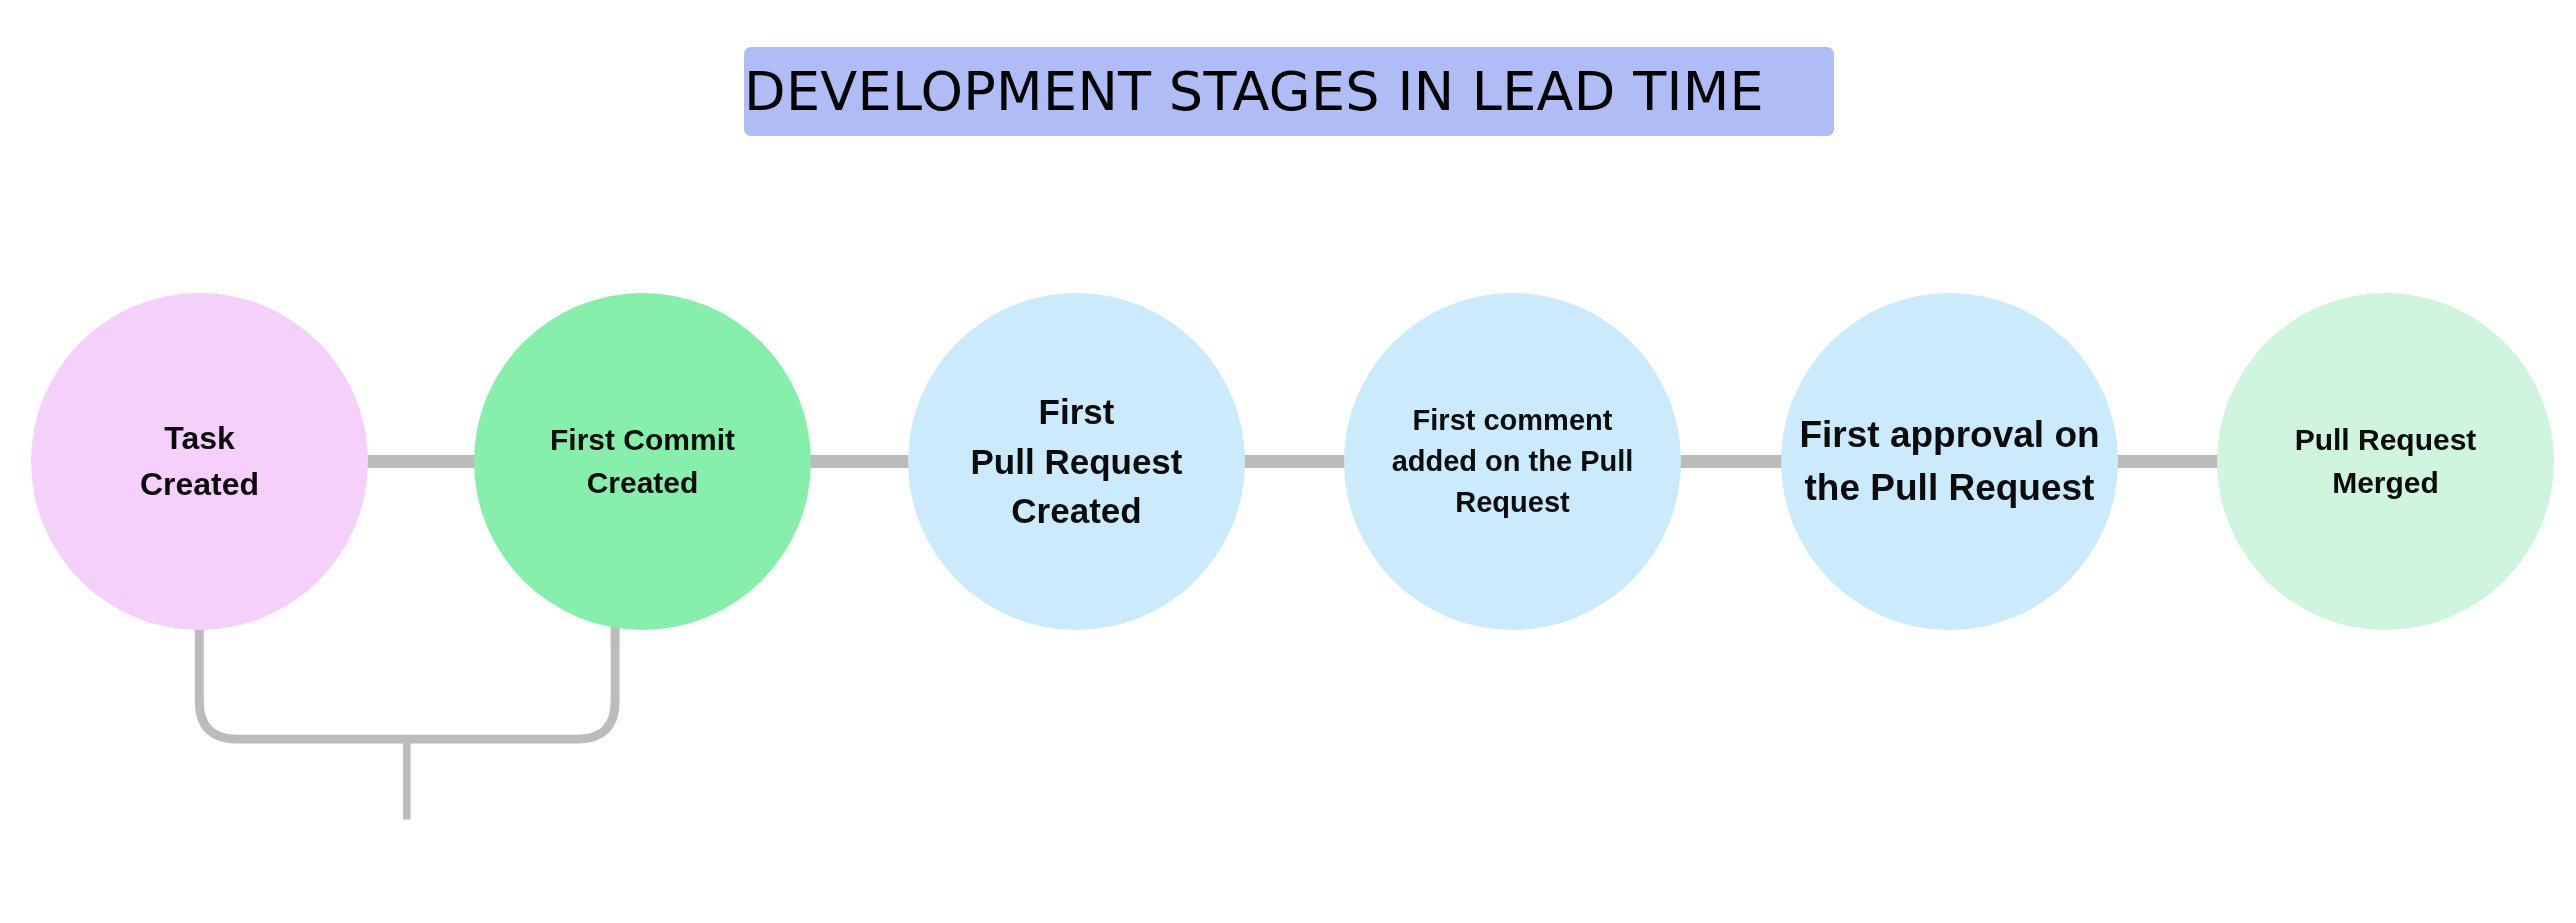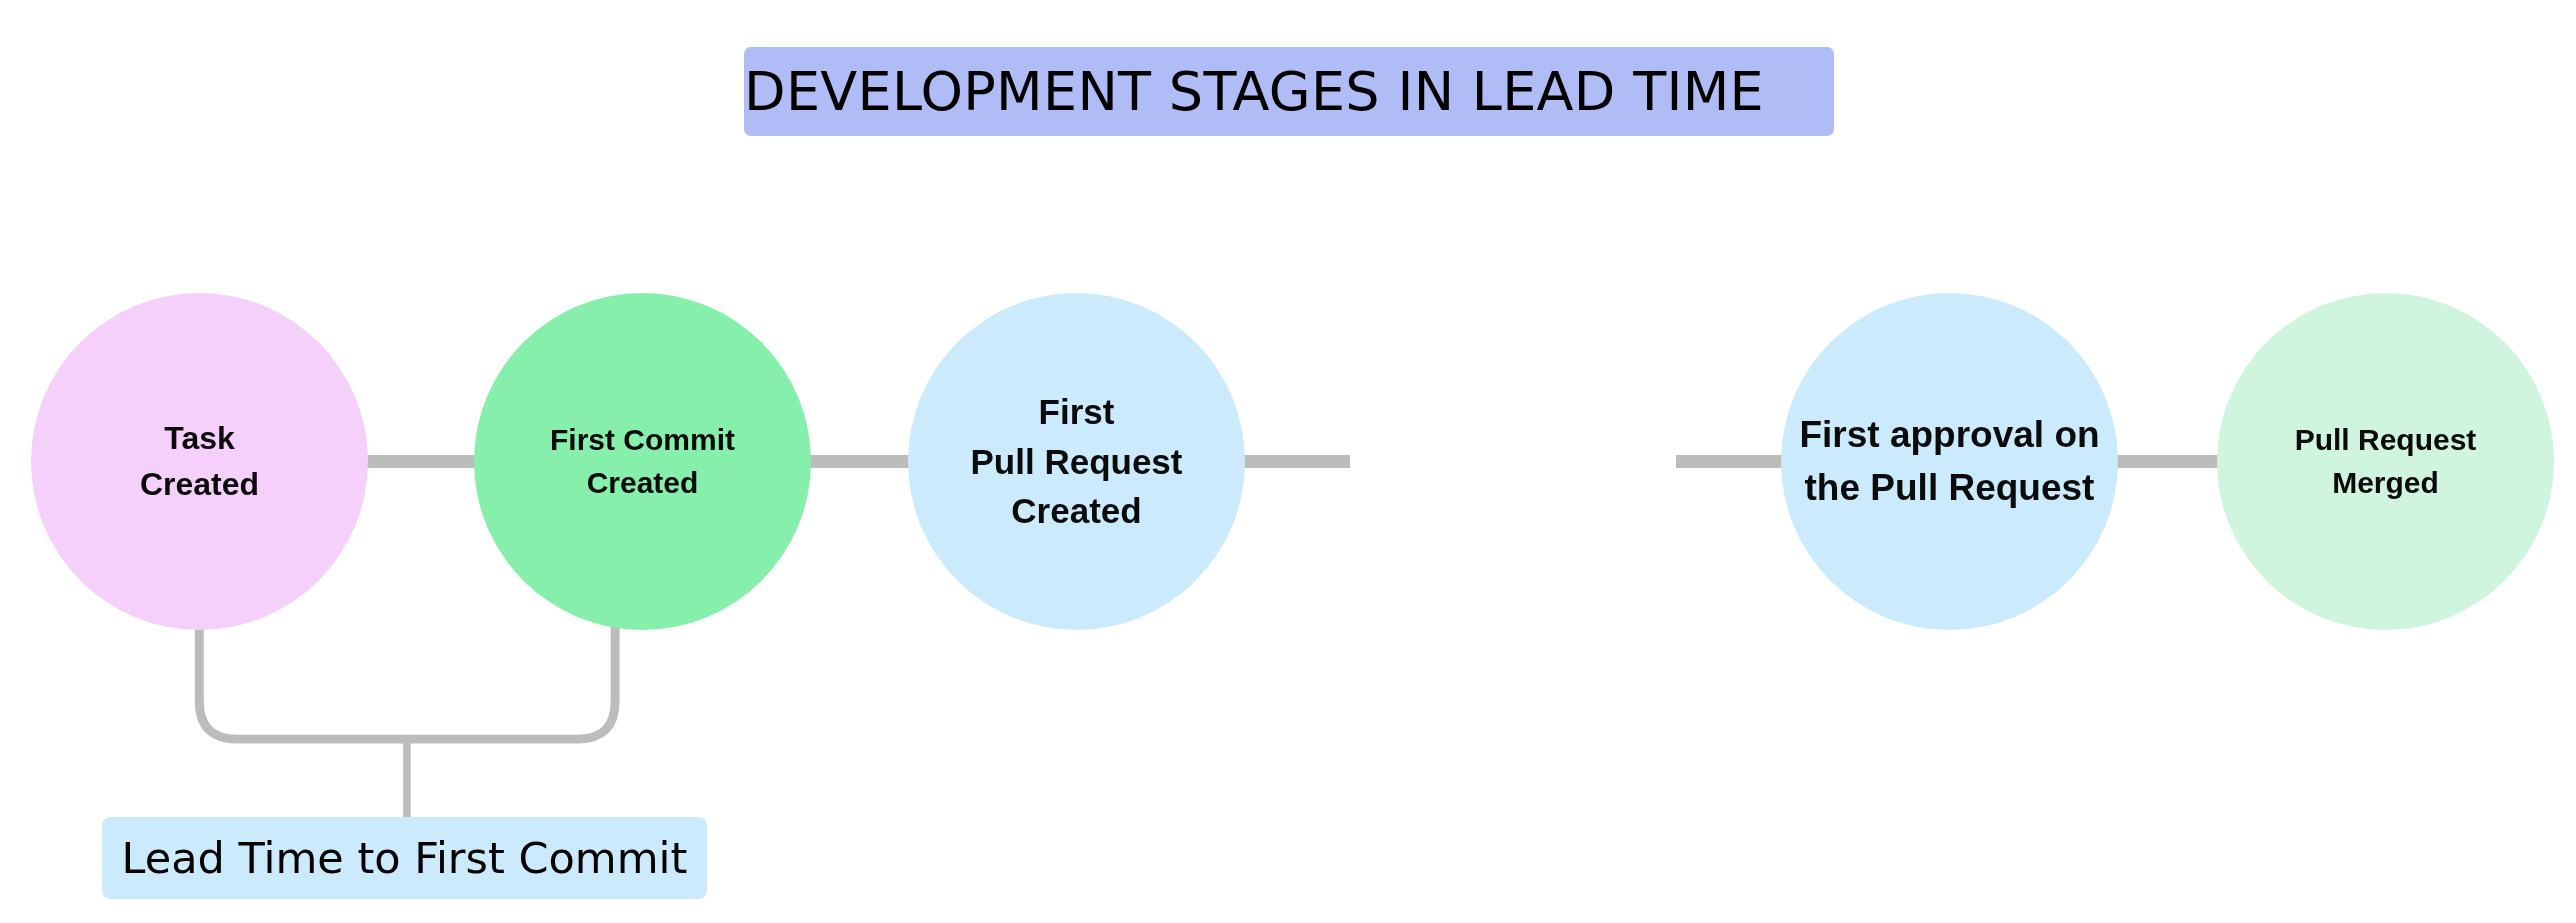--- a/index.html
+++ b/index.html
@@ -137,29 +137,31 @@
     <span class="node-label" style="font-size:30px;">First Commit
 Created</span>
   </div>
 
   <div class="node" style="left:908px; top:293px; width:337px; height:337px; background:#cbeafb;">
     <span class="node-label" style="font-size:35px;">First
 Pull Request
 Created</span>
   </div>
 
+  <div class="node" style="left:1344px; top:293px; width:337px; height:337px; background:#cbeafb;">
+    <span class="node-label" style="font-size:29px; padding:0 12.4px;">First comment
+added on the Pull
+Request</span>
+  </div>
 
   <div class="node" style="left:1781px; top:293px; width:337px; height:337px; background:#cbeafb;">
     <span class="node-label" style="font-size:37px; padding:0 9.6px;">First approval on
 the Pull Request</span>
   </div>
 
   <div class="node" style="left:2217px; top:293px; width:337px; height:337px; background:#d0f5df;">
     <span class="node-label" style="font-size:30px;">Pull Request
 Merged</span>
   </div>
 
-  <div class="lead-label">
-    <span class="lead-label-text">Lead Time to First Commit</span>
-  </div>
 
 </div>
 
 
 </body></html>

